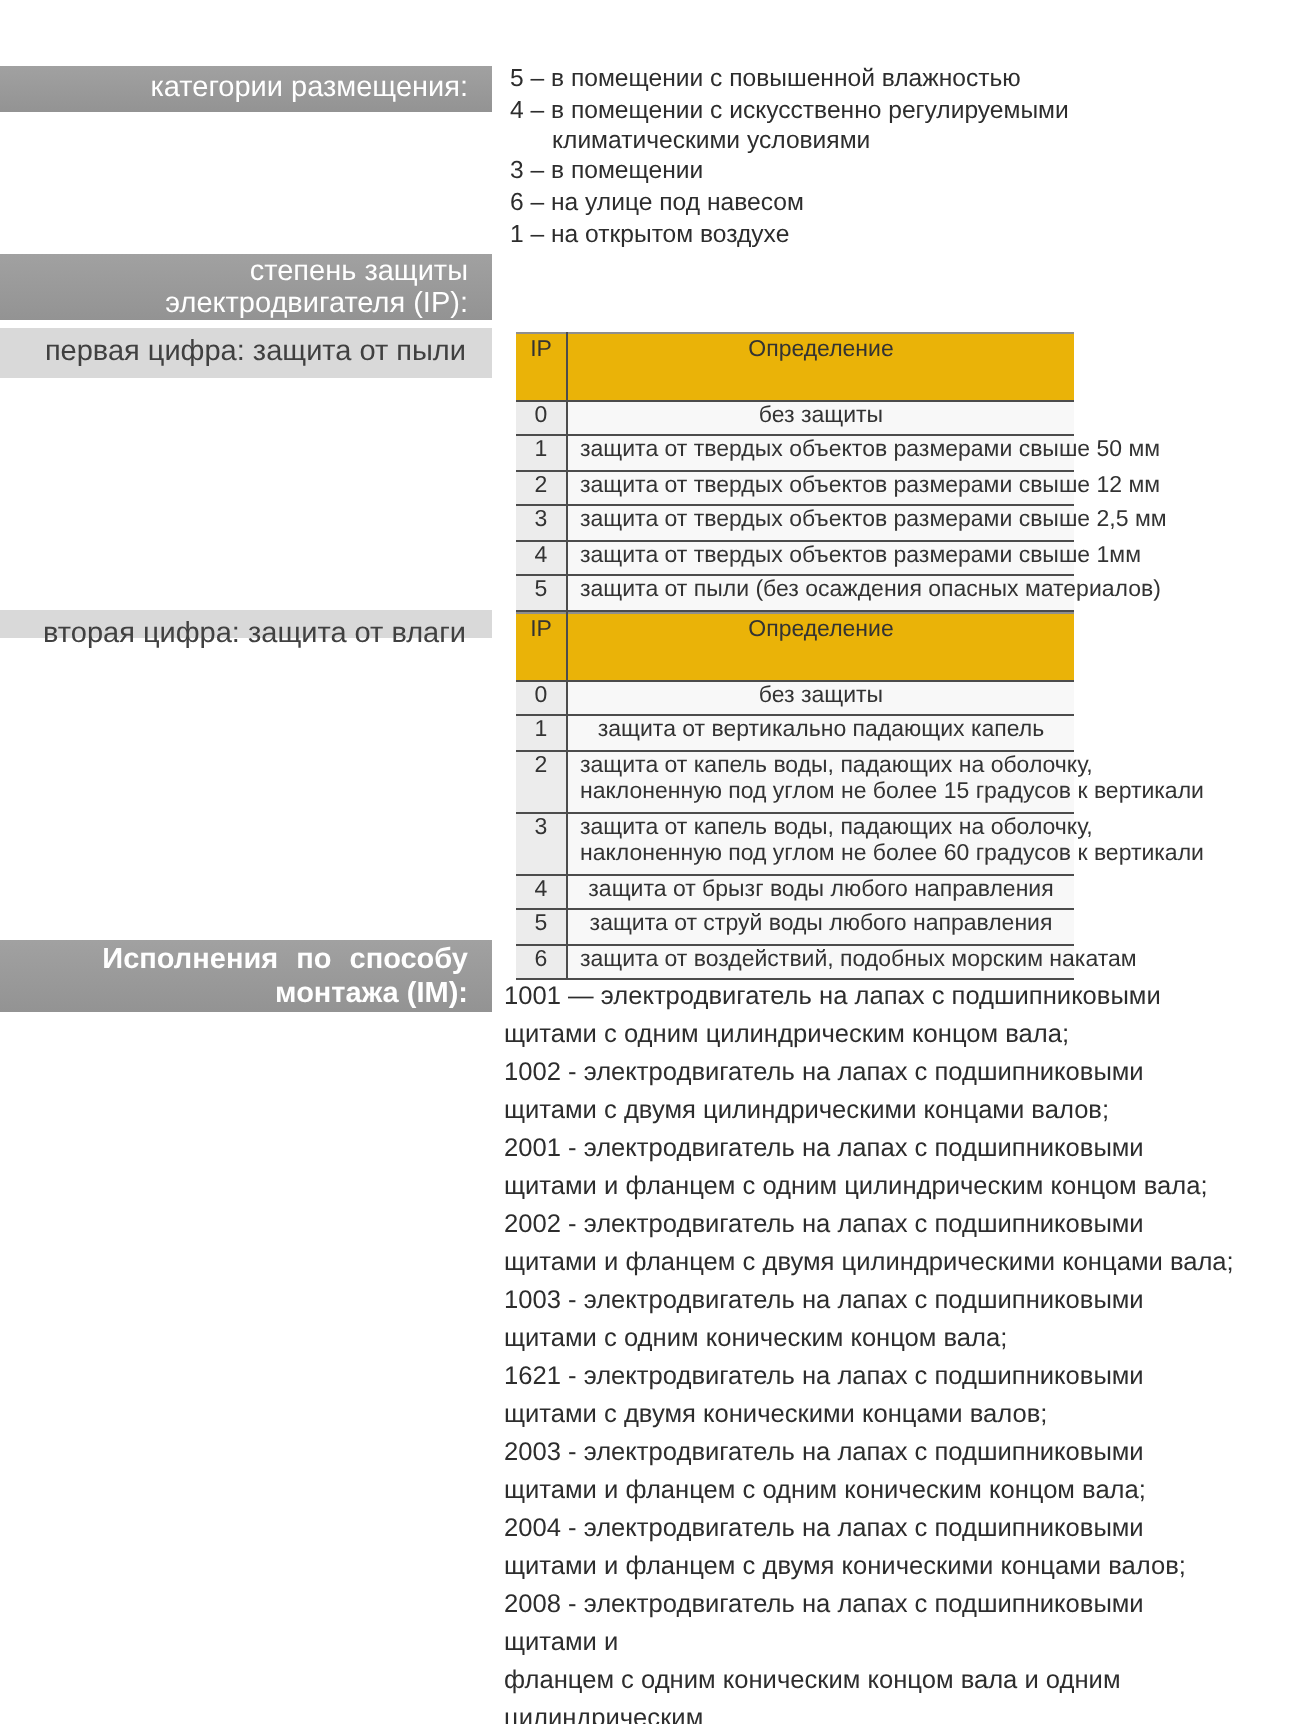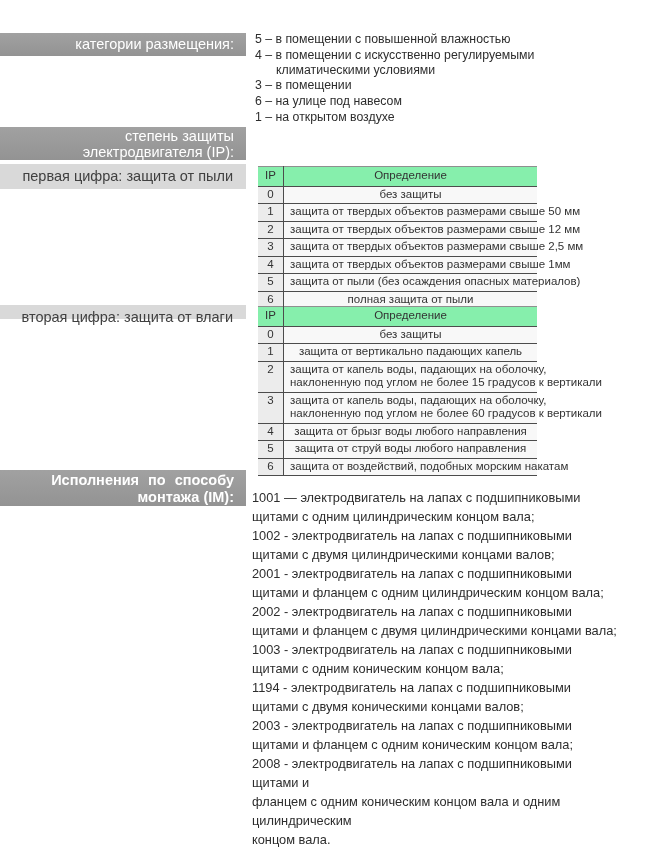--- a/index.html
+++ b/index.html
@@ -38,21 +38,21 @@
   table.ip-table td {
     border-bottom:1px solid #4c4c4c; vertical-align:top;
     line-height:13.5px; padding:1px 6px 2px 6px;
     white-space:pre; overflow:visible;text-align:center;
   }
   table.ip-table td.c1 {
     width:17px; text-align:center; background:#ececec;
     border-right:1px solid #4c4c4c; padding:1px 4px 2px 4px;
   }
   table.ip-table td.c2 { background:#f8f8f8; }
-  table.ip-table tr.head td { background:#86efac; padding-top:2px; padding-bottom:3px; }
+  table.ip-table tr.head td { background:#eab308; padding-top:2px; padding-bottom:17px; }
   .t-dust { top:166px; }
   .t-moisture { top:306px; }
 
   
   .im-list {
     position:absolute; left:252px; top:488px; width:365px;
     font-size:12.8px; line-height:19px; color:#2d2d2d;
   }
   .im-list p { margin:0; white-space:pre-line; }
   .im-list b { font-weight:normal; }
@@ -168,22 +168,24 @@
     <p><b>1001</b><span> — электродвигатель на лапах с подшипниковыми
 щитами с одним цилиндрическим концом вала;</span></p>
     <p><b>1002</b><span> - электродвигатель на лапах с подшипниковыми
 щитами с двумя цилиндрическими концами валов;</span></p>
     <p><b>2001</b><span> - электродвигатель на лапах с подшипниковыми
 щитами и фланцем с одним цилиндрическим концом вала;</span></p>
     <p><b>2002</b><span> - электродвигатель на лапах с подшипниковыми
 щитами и фланцем с двумя цилиндрическими концами вала;</span></p>
     <p><b>1003</b><span> - электродвигатель на лапах с подшипниковыми
 щитами с одним коническим концом вала;</span></p>
-    <p><b>1194</b><span> - электродвигатель на лапах с подшипниковыми
+    <p><b>1621</b><span> - электродвигатель на лапах с подшипниковыми
 щитами с двумя коническими концами валов;</span></p>
     <p><b>2003</b><span> - электродвигатель на лапах с подшипниковыми
 щитами и фланцем с одним коническим концом вала;</span></p>
+    <p><b>2004</b><span> - электродвигатель на лапах с подшипниковыми
+щитами и фланцем с двумя коническими концами валов;</span></p>
     <p><b>2008</b><span> - электродвигатель на лапах с подшипниковыми щитами и
 фланцем с одним коническим концом вала и одним цилиндрическим
 концом вала.</span></p>
   </div>
 
 </div>
 
 </body></html>

